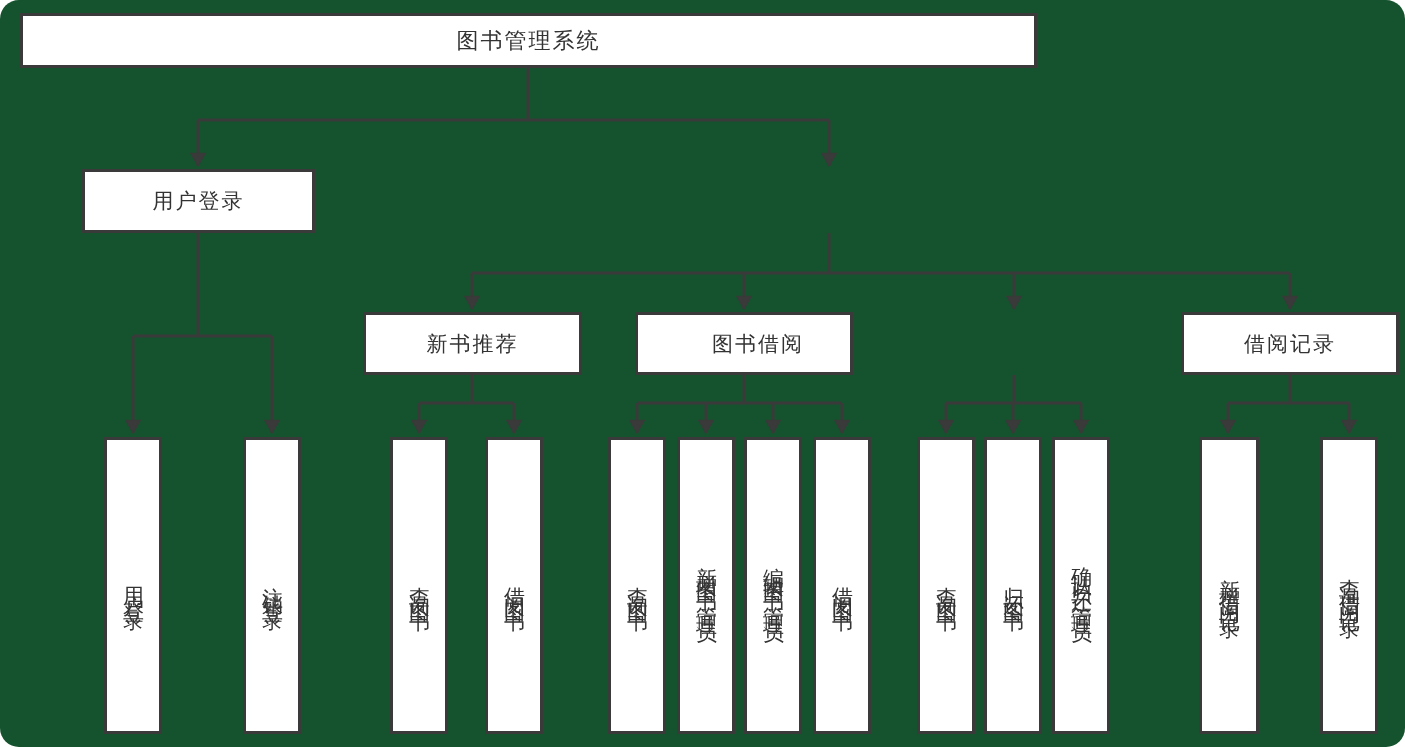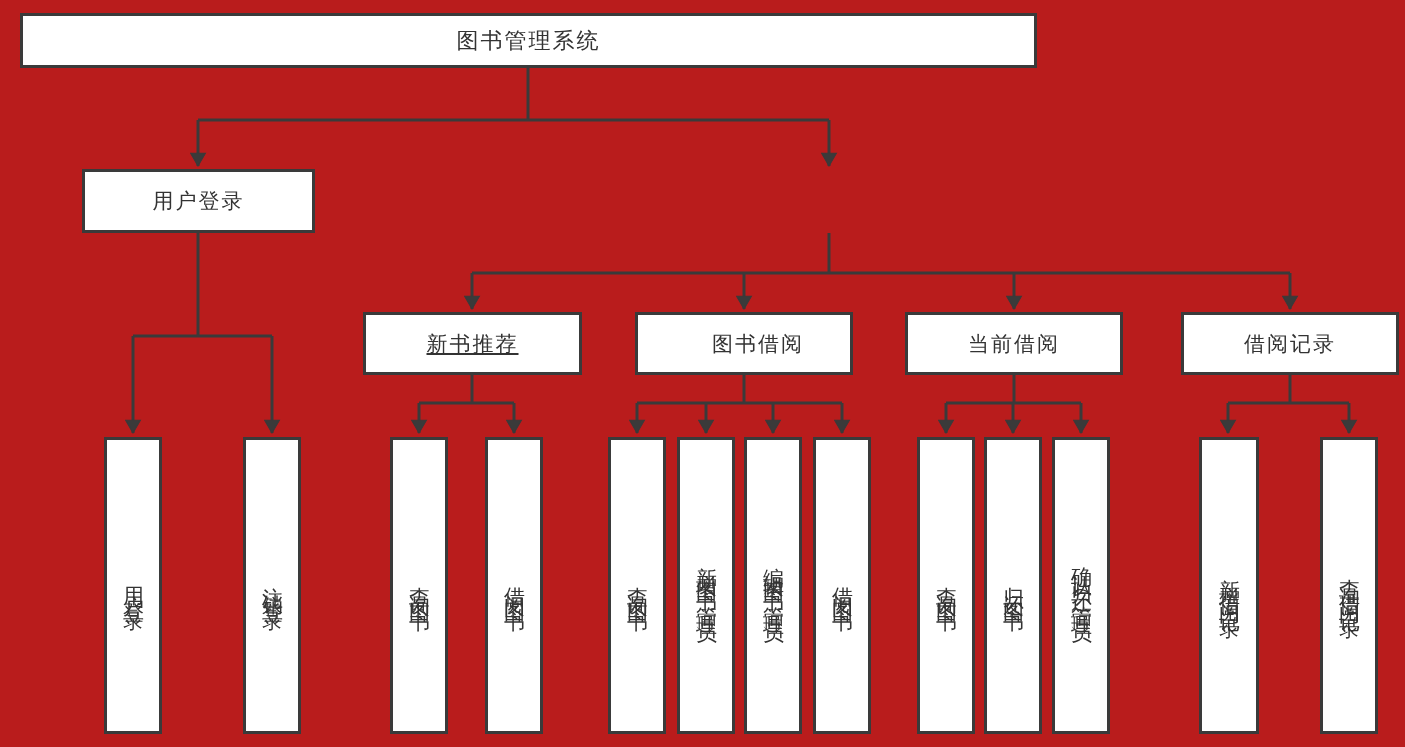--- a/index.html
+++ b/index.html
@@ -5,22 +5,23 @@
   html, body {
     margin: 0;
     padding: 0;
     background: #ffffff;
     font-family: "DejaVu Sans", "Liberation Sans", sans-serif;
   }
   #stage {
     position: relative;
     width: 1405px;
     height: 747px;
-    background: #b91c1c;
+    background: #14532d;
     overflow: hidden;
+    border-radius: 19px;
   }
   #wires {
     position: absolute;
     left: 0;
     top: 0;
     width: 1405px;
     height: 747px;
   }
   .node {
     position: absolute;
@@ -112,23 +113,22 @@
       <path d="M1228,403 L1349,403"></path>
       <path d="M1228,403 L1228,433" marker-end="url(#arrow)"></path>
       <path d="M1349,403 L1349,433" marker-end="url(#arrow)"></path>
     </g>
   </svg>
 
   <div class="node hbox root-box" style="left:20px; top:13px; width:1017px; height:55px;">图书管理系统</div>
 
   <div class="node hbox" style="left:82px; top:169px; width:233px; height:64px;">用户登录</div>
 
-  <div class="node hbox" style="left:363px; top:312px; width:219px; height:63px;text-decoration:underline;">新书推荐</div>
+  <div class="node hbox" style="left:363px; top:312px; width:219px; height:63px;">新书推荐</div>
   <div class="node hbox" style="left:635px; top:312px; width:218px; height:63px;padding-left:28px;">图书借阅</div>
-  <div class="node hbox" style="left:905px; top:312px; width:218px; height:63px;">当前借阅</div>
   <div class="node hbox" style="left:1181px; top:312px; width:218px; height:63px;">借阅记录</div>
 
   <div class="node vbox" style="left:104px; top:437px; width:58px; height:297px;">
     <span>用户登录</span>
   </div>
   <div class="node vbox" style="left:243px; top:437px; width:58px; height:297px;">
     <span>注销登录</span>
   </div>
 
   <div class="node vbox" style="left:390px; top:437px; width:58px; height:297px;">

